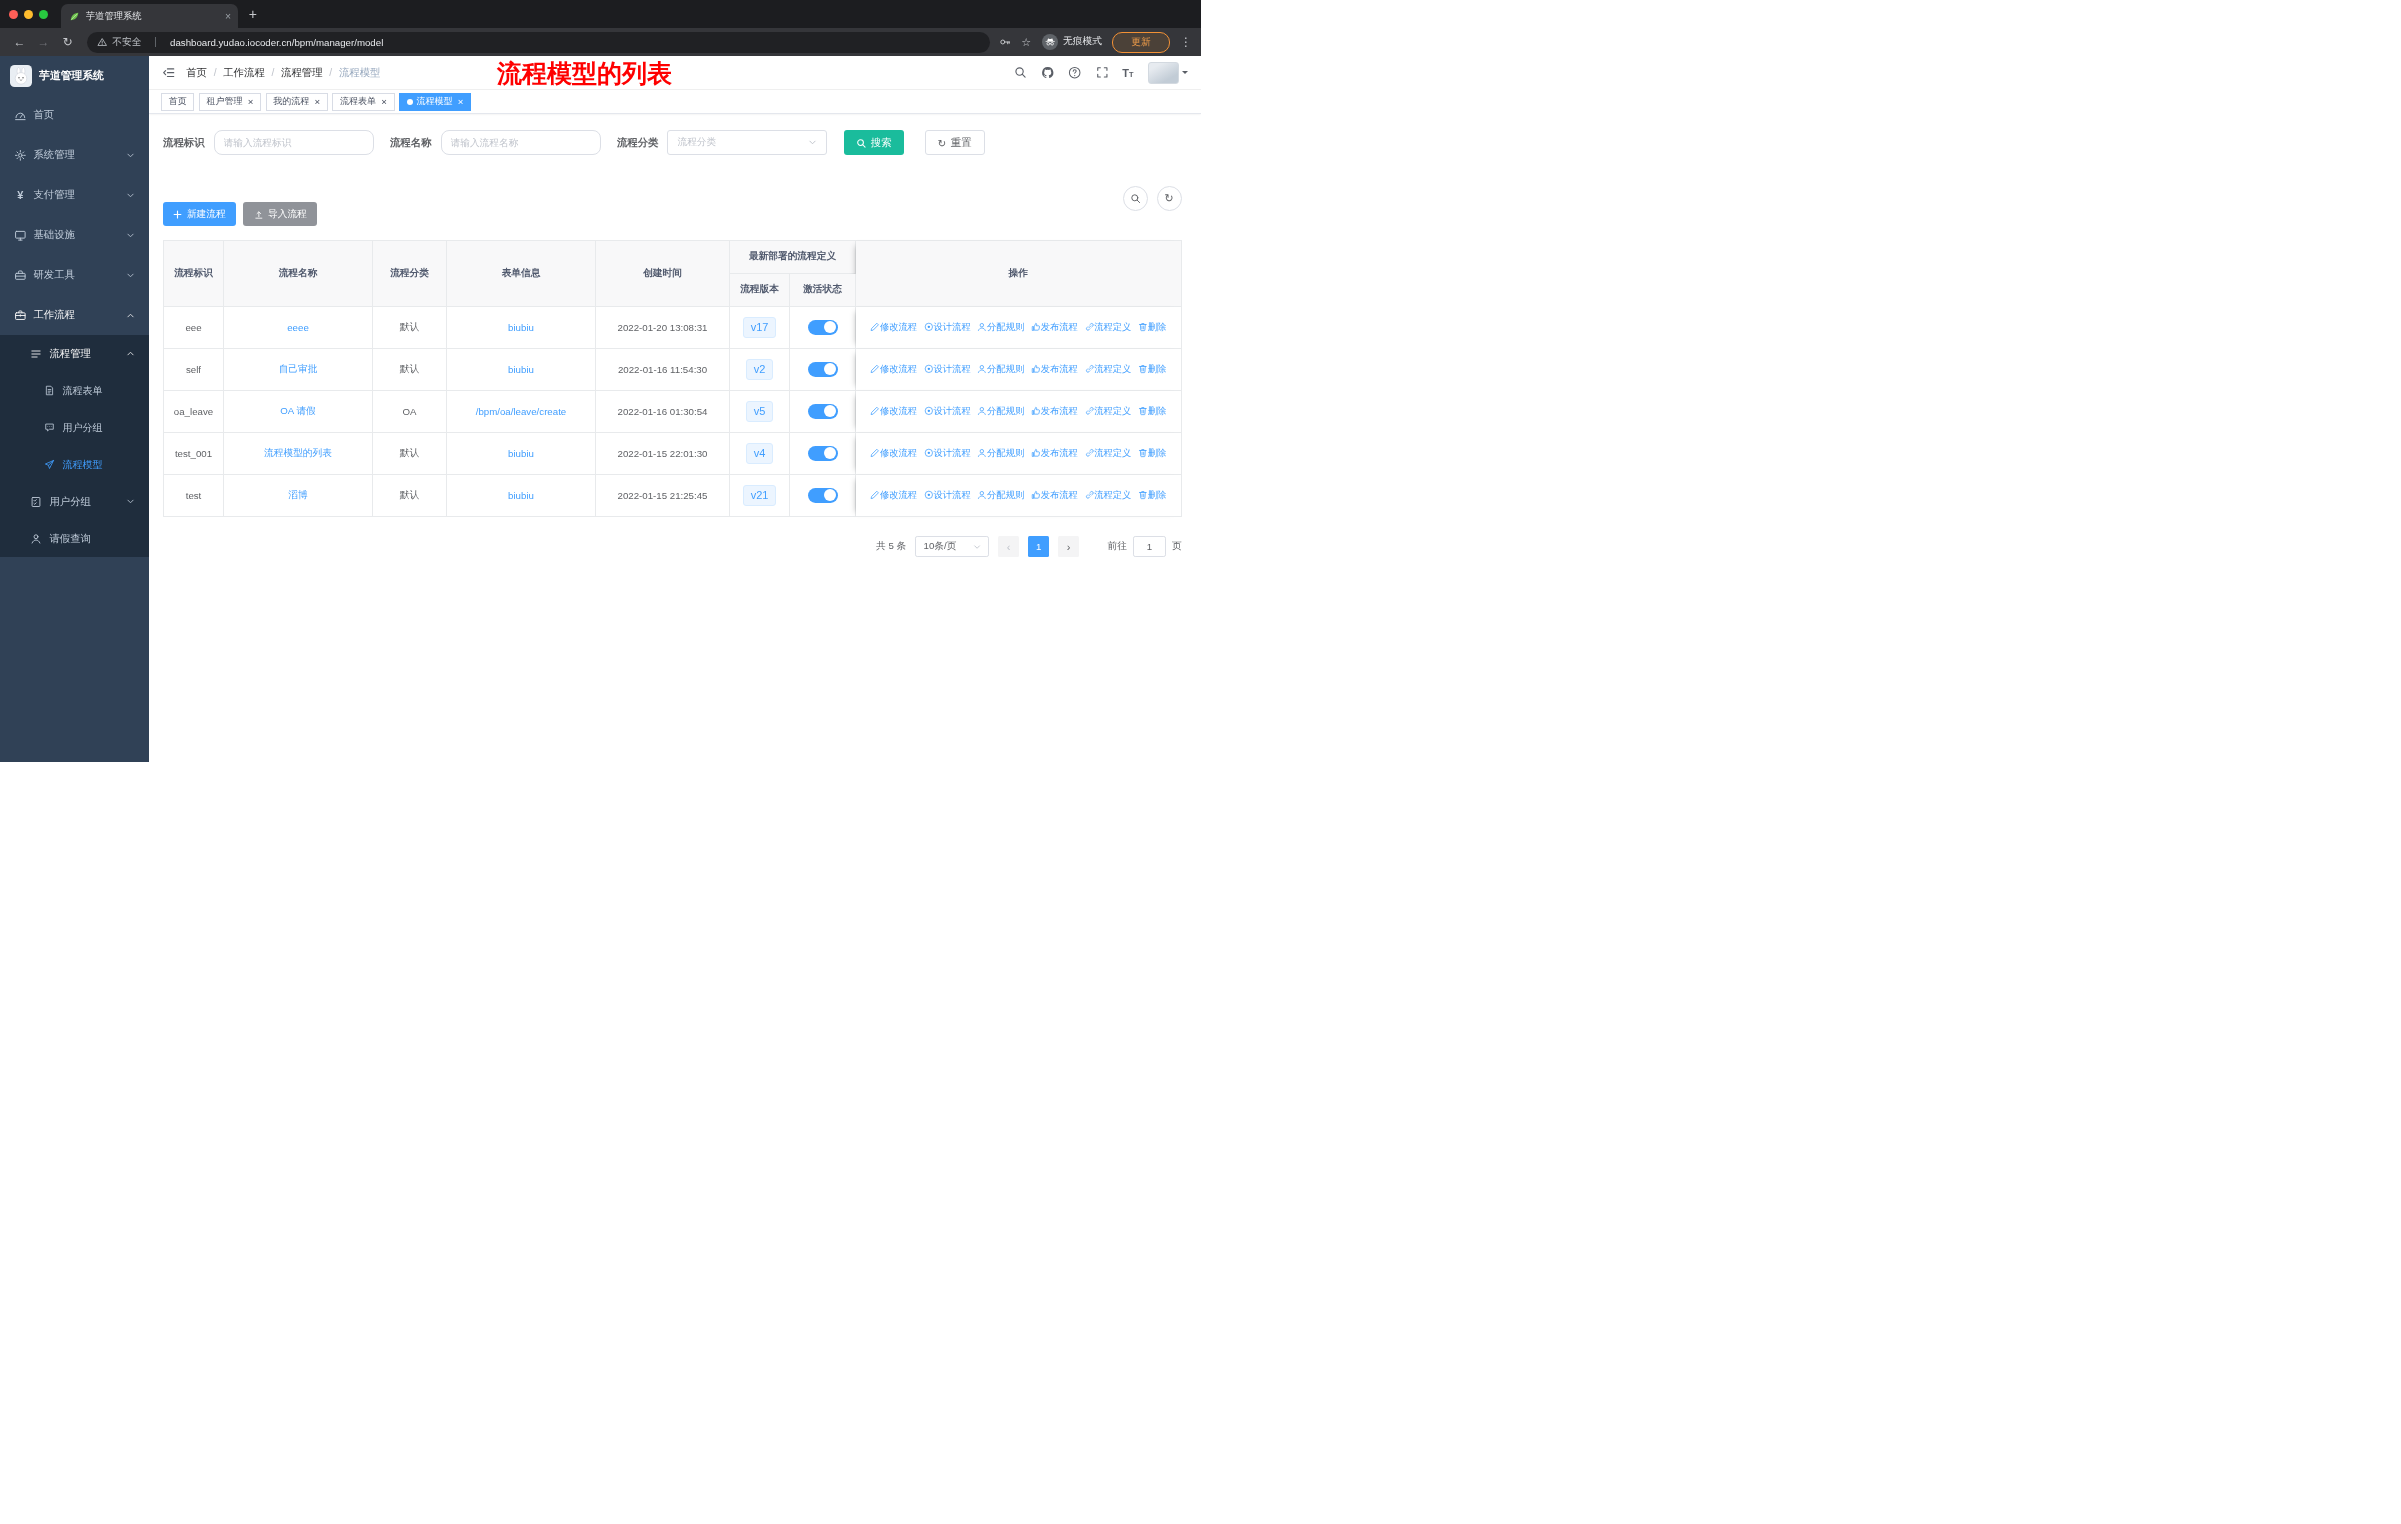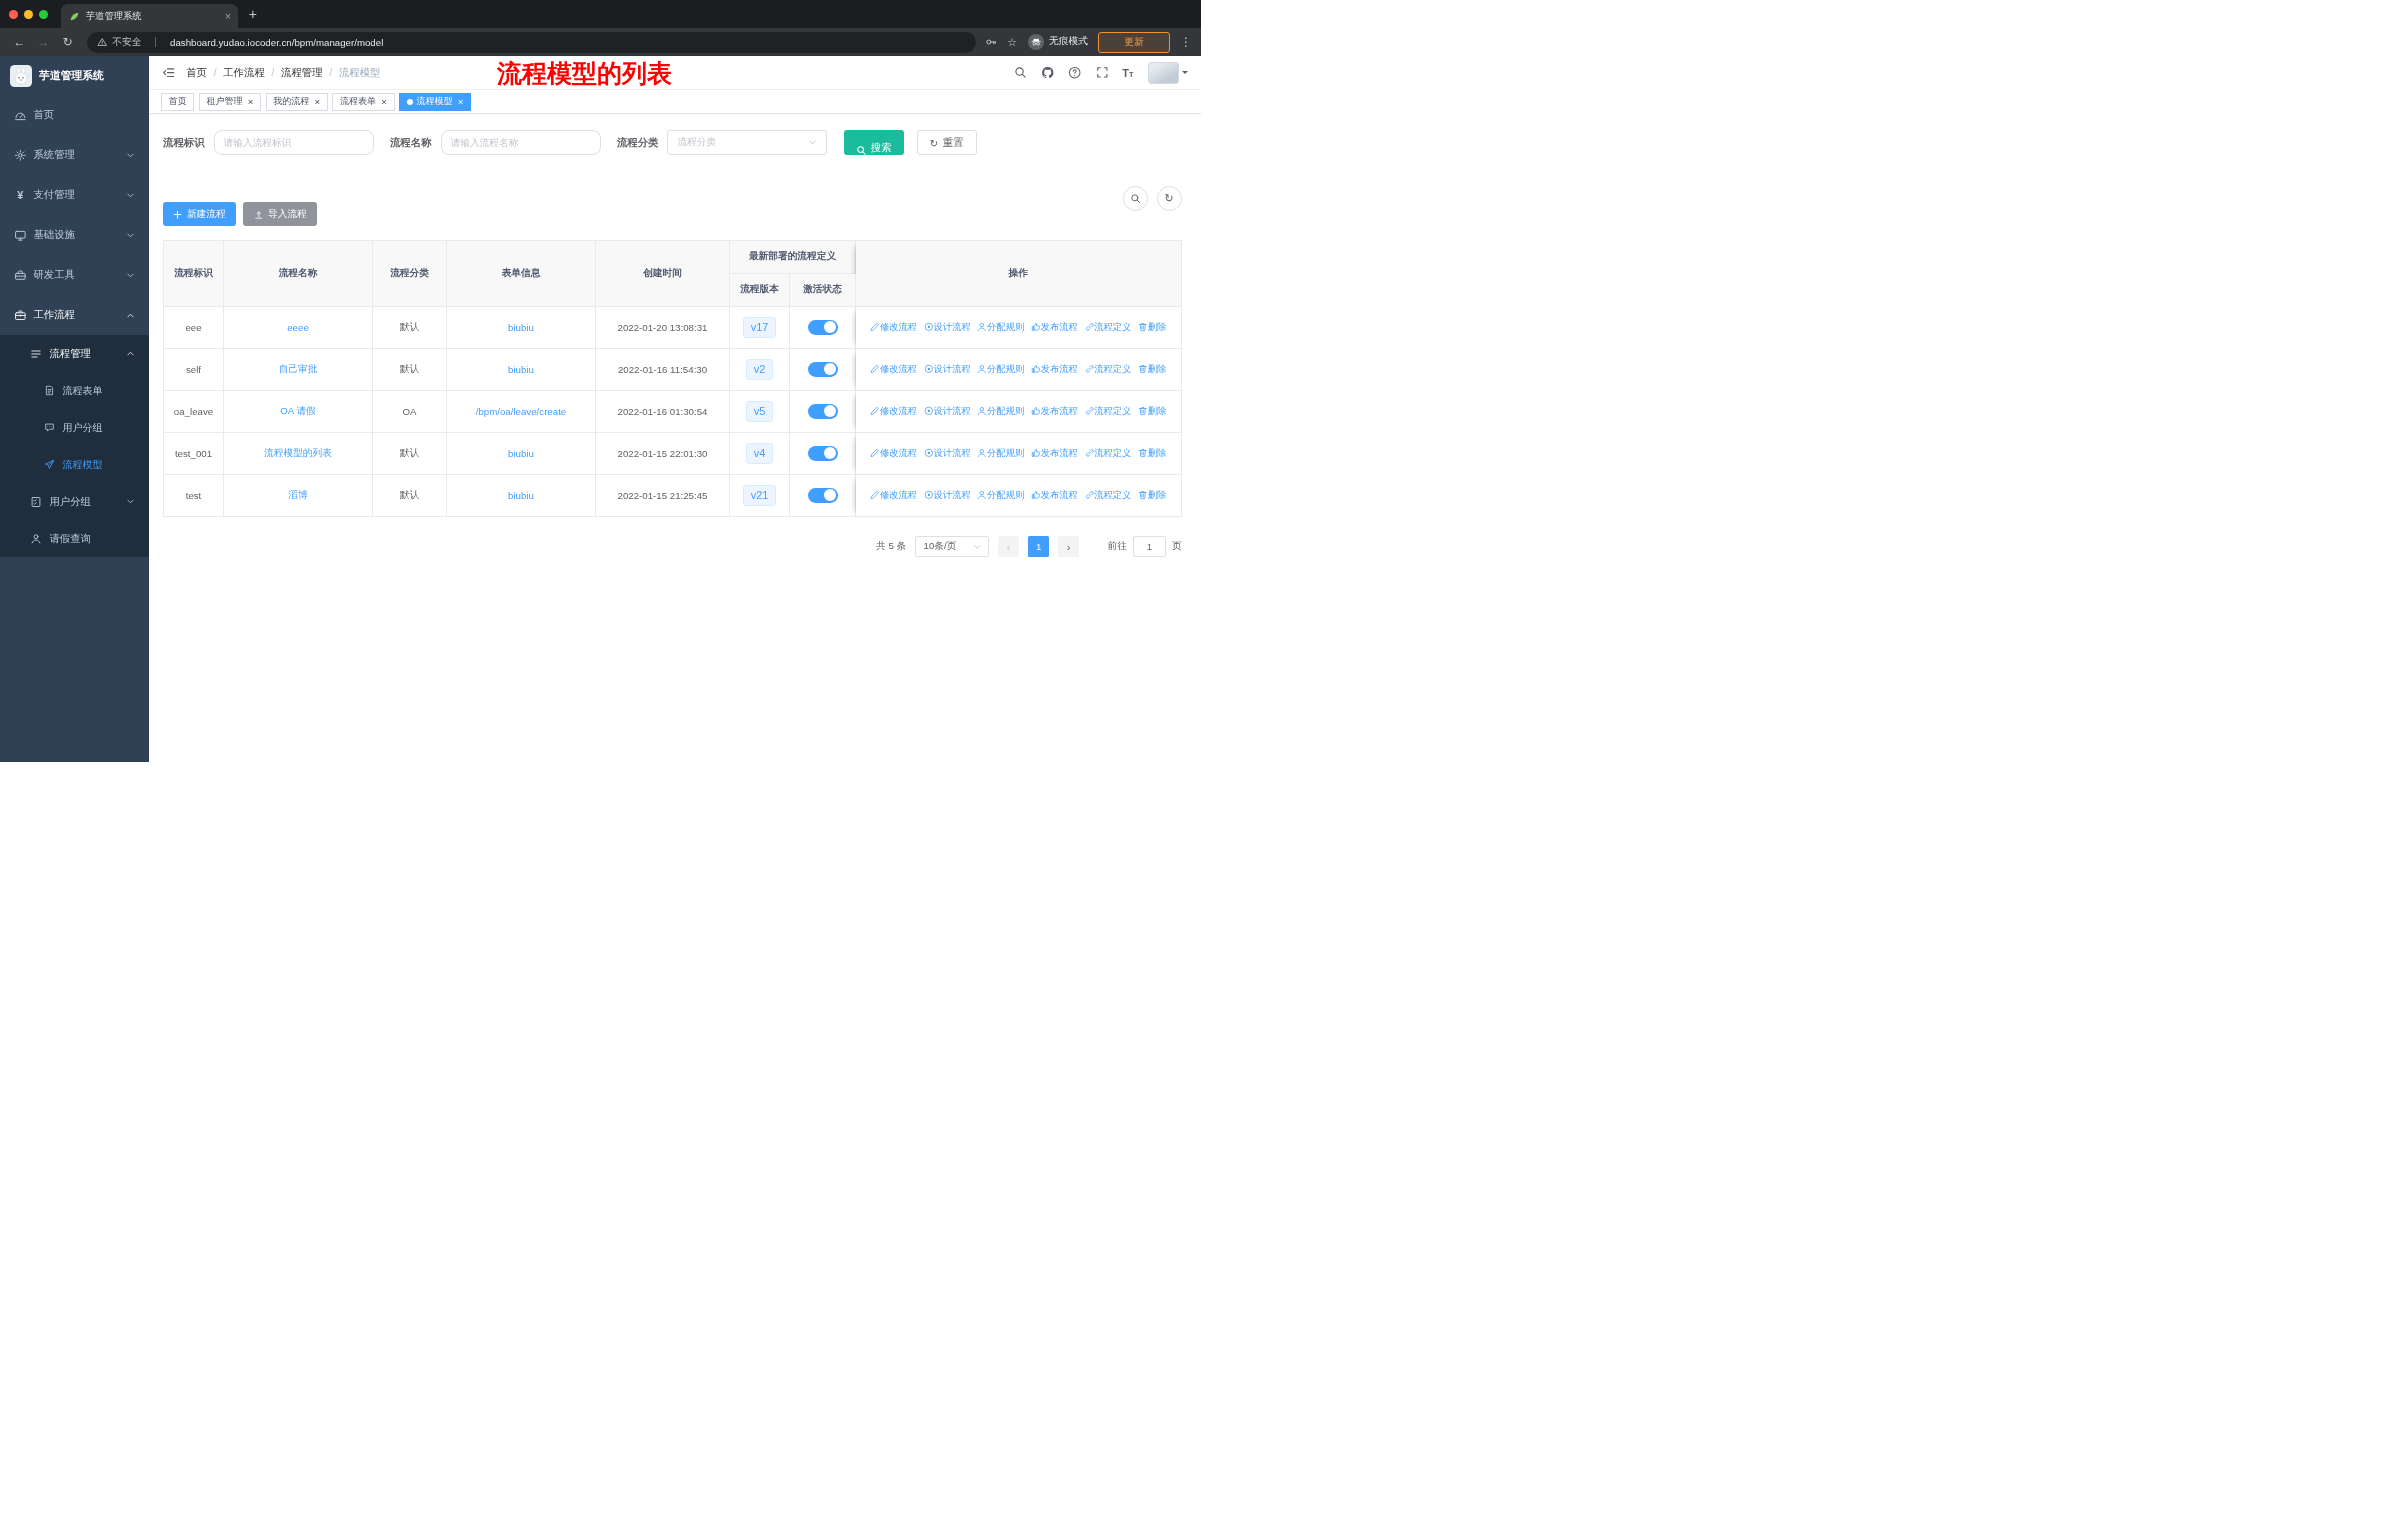--- a/index.html
+++ b/index.html
@@ -18,21 +18,21 @@
   .newtab { color:#c6c8cc; font-size:14px; align-self:center; margin-left:10.4px; cursor:pointer; }
   .btoolbar { height:28px; background:#35363a; display:flex; align-items:center; padding:0 9px; gap:3px; }
   .navg { width:21px; height:21px; border-radius:50%; display:flex; align-items:center; justify-content:center; color:#c6c8cc; font-size:12px; cursor:pointer; }
   .navg.dim { color:#6e7075; }
   .omnibox { flex:1; height:21px; background:#202124; border-radius:10.4px; margin:0 6px; display:flex; align-items:center; padding:0 10.4px; gap:14px; color:#e8eaed; font-size:9.7px; }
   .omnibox .sec { color:#bdc1c6; display:flex; align-items:center; gap:4.5px; }
   .omnibox .div { width:0.7px; height:10.4px; background:#5f6368; }
   .brt { display:flex; align-items:center; gap:10.4px; color:#c6c8cc; }
   .incog { display:flex; align-items:center; gap:5.2px; color:#e8eaed; font-size:9.7px; }
   .incog .cir { width:16.4px; height:16.4px; border-radius:50%; background:#5f6368; display:flex; align-items:center; justify-content:center; color:#fff; }
-  .updbtn { border:0.7px solid #f29135; color:#f5a04a; background:rgba(242,145,53,.12); border-radius:3px; padding:3px 25px; font-size:9.7px; cursor:pointer; }
+  .updbtn { border:0.7px solid #f29135; color:#f5a04a; background:rgba(242,145,53,.12); border-radius:10px; padding:3px 18px; font-size:9.7px; cursor:pointer; }
   .dots { font-size:12px; cursor:pointer; }
   .star { font-size:11px; cursor:pointer; }
 
   
   .app { display:flex; height:706px; overflow:hidden; }
 
   
   .sidebar { width:149px; flex-shrink:0; background:#304156; color:#bfcbd9; font-size:10.4px; overflow:hidden; }
   .logo { height:39px; display:flex; align-items:center; gap:7.4px; padding:0 9.7px; color:#fff; font-weight:bold; font-size:10.8px; }
   .mi { height:40px; display:flex; align-items:center; gap:6.7px; padding:0 14px; cursor:pointer; white-space:nowrap; }
@@ -73,21 +73,21 @@
   
   .filter { display:flex; align-items:center; font-size:10.4px; color:#606266; }
   .fgroup { display:flex; align-items:center; gap:9px; margin-right:16.4px; }
   .flabel { font-weight:700; white-space:nowrap; }
   .finput { width:160px; height:25px; border:0.7px solid #dcdfe6; border-radius:8px; padding:0 9px; font-size:9.7px; color:#606266; outline:none; font-family:inherit; background:#fff; }
   .finput::placeholder { color:#c0c4cc; }
   .fselect { width:160px; height:25px; border:0.7px solid #dcdfe6; border-radius:3px; padding:0 9px; display:flex; align-items:center; justify-content:space-between; cursor:pointer; background:#fff; }
   .fselect .ph { color:#c0c4cc; font-size:9.7px; }
   .fselect .sc { color:#c0c4cc; }
   .btn { height:25px; border:none; border-radius:3px; font-size:10.4px; display:inline-flex; align-items:center; gap:4.5px; padding:0 12px; cursor:pointer; font-family:inherit; }
-  .btn-search { background:#1abc9c; color:#fff; margin-right:13px;align-items:flex-end; }
+  .btn-search { background:#1abc9c; color:#fff; margin-right:21px; }
   .btn-reset { background:#fff; border:0.7px solid #dcdfe6; color:#606266; }
   .btn-reset .rg { font-size:10.4px; }
 
   
   .actrow { display:flex; align-items:center; margin-top:15px; }
   .btn-sm { height:24px; font-size:9.7px; padding:0 10.4px;margin-top:32px; }
   .btn-create { background:#409EFF; color:#fff; }
   .btn-import { background:#909399; color:#fff; margin-left:7.4px; }
   .right-tools { margin-left:auto; display:flex; gap:9px; }
   .cbtn { width:25px; height:25px; border-radius:50%; border:0.7px solid #dcdfe6; background:#fff; display:flex; align-items:center; justify-content:center; color:#606266; cursor:pointer; font-size:11px; }

